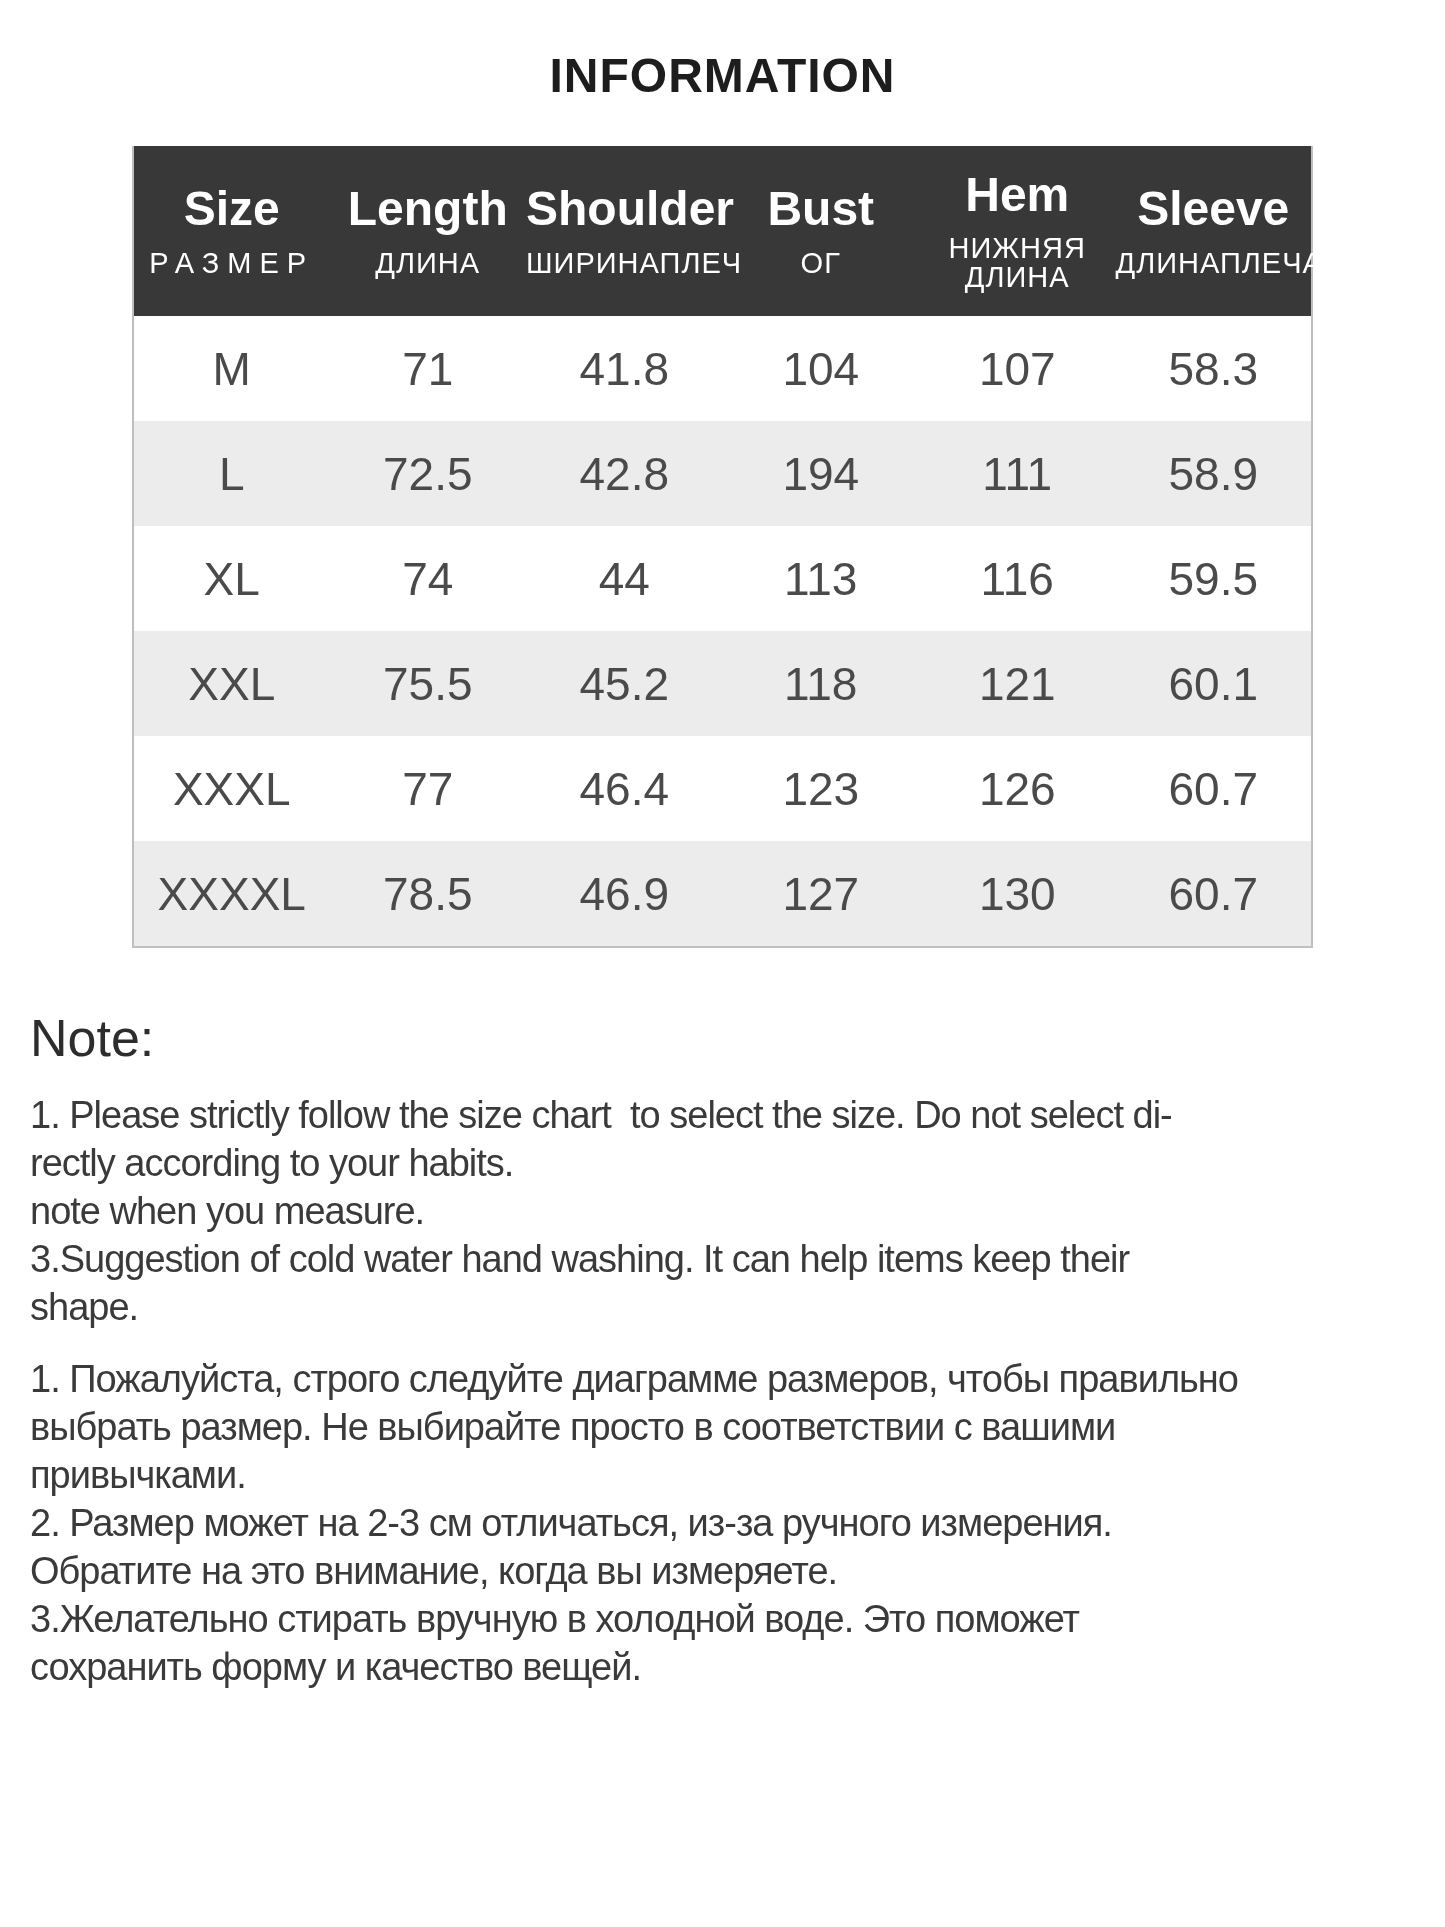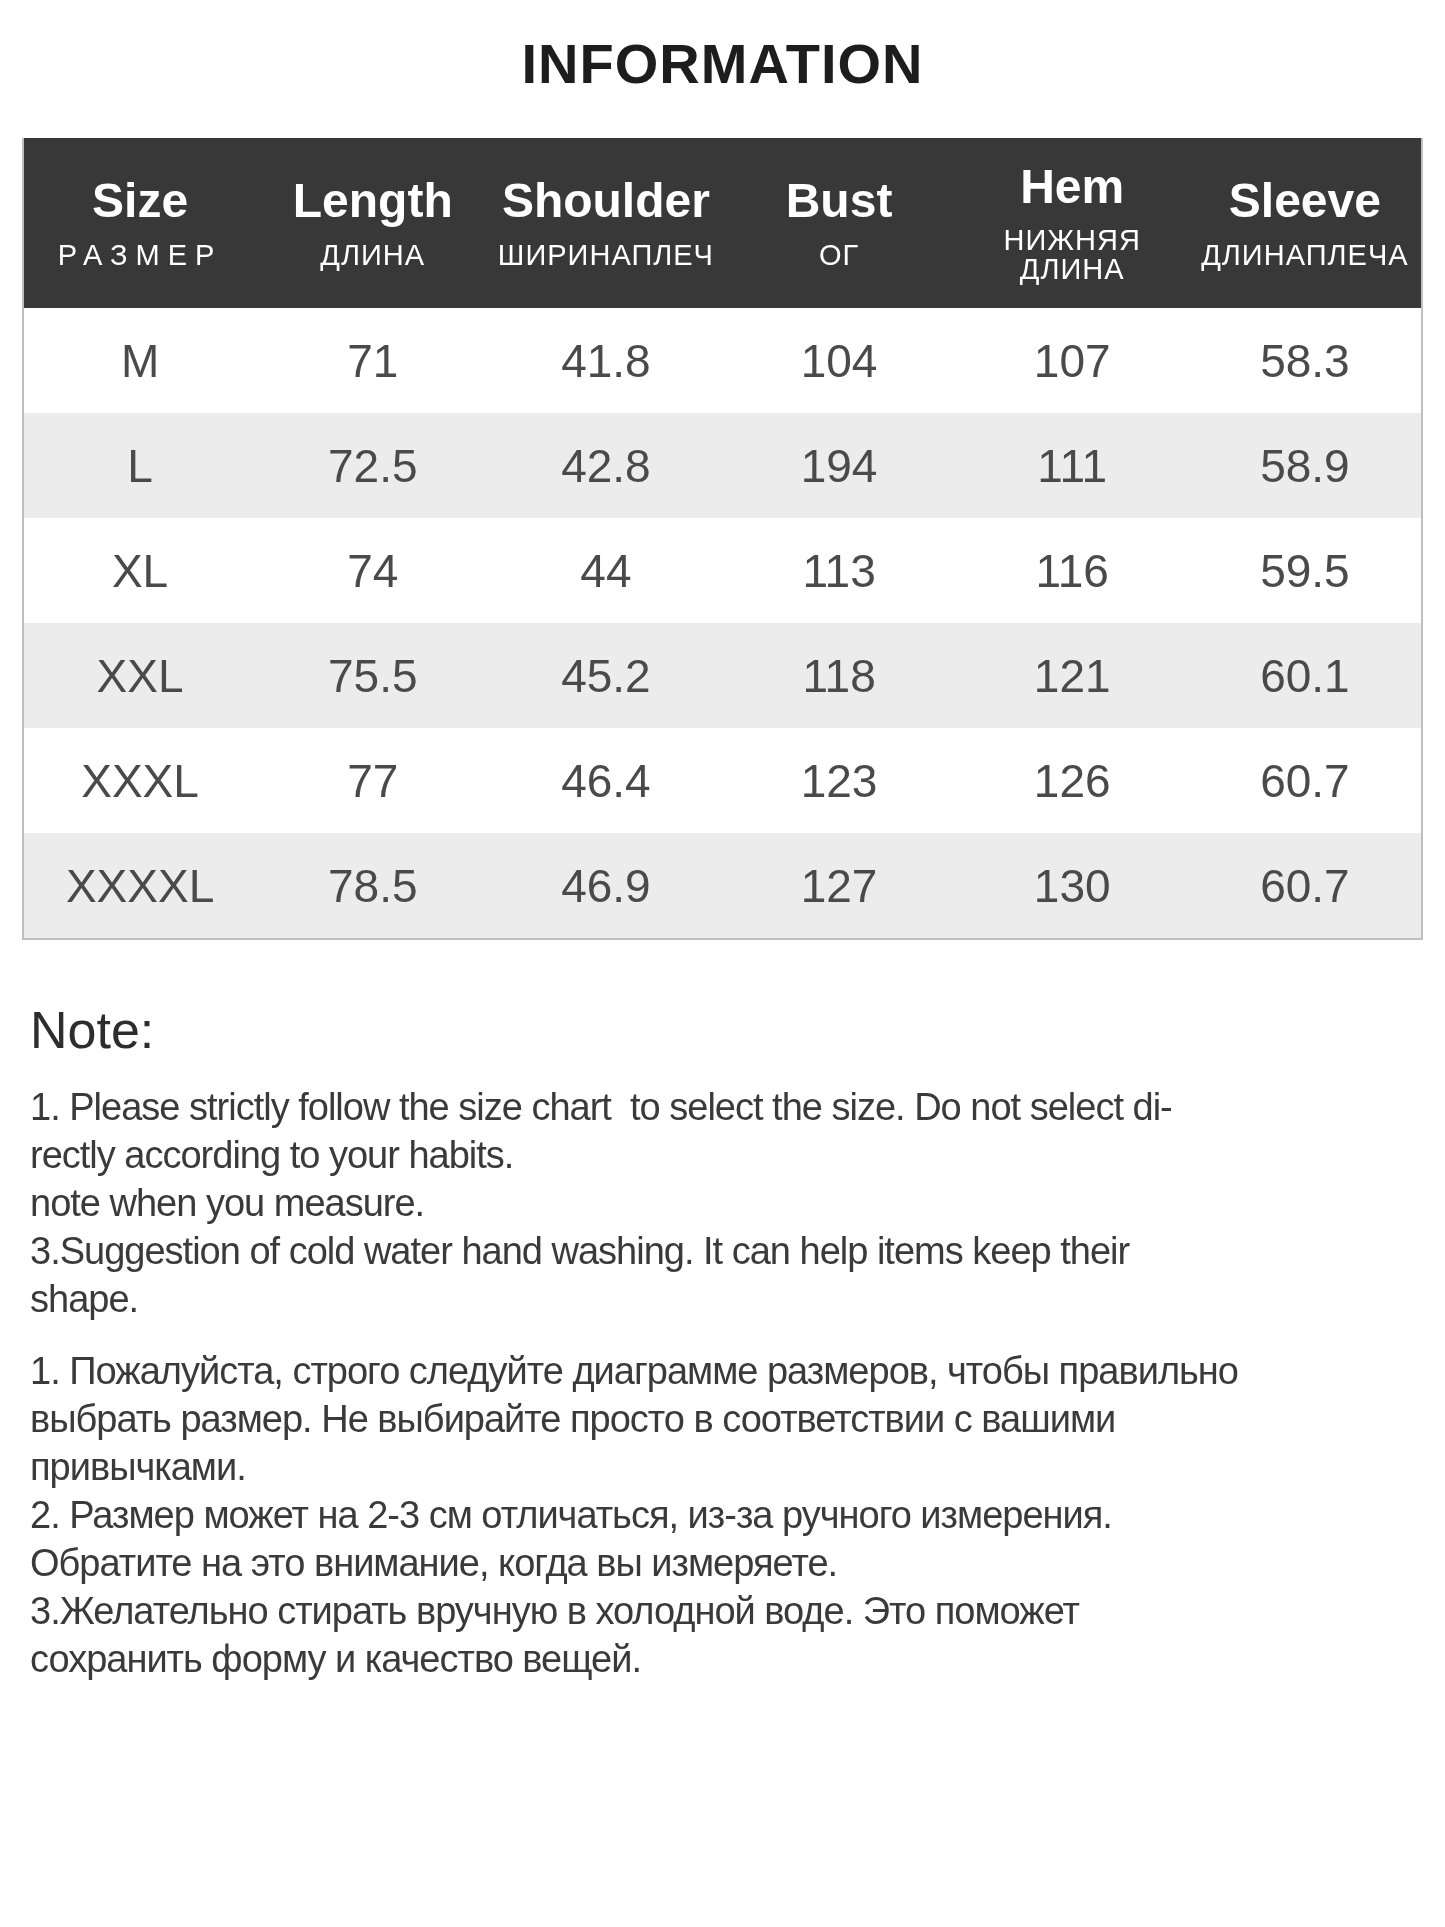--- a/index.html
+++ b/index.html
@@ -4,30 +4,30 @@
 <style>
   html,body{margin:0;padding:0;}
   body{
     width:1445px;height:1927px;
     background:#ffffff;
     font-family:"Liberation Sans", sans-serif;
     color:#3a3a3a;
     overflow:hidden;
   }
   .page-title{
-    padding-top:36px;
-    text-align:center;
-    font-size:56px;
+    padding-top:52px;
+    text-align:center;
+    font-size:48px;
     font-weight:bold;
     letter-spacing:1px;
     color:#1d1d1d;
     line-height:1;
   }
   table.size-table{
-    width:1401px;
+    width:1181px;
     margin:46px auto 0;
     border-collapse:collapse;
     table-layout:fixed;
     border-left:2px solid #bfbfbf;
     border-right:2px solid #bfbfbf;
     border-bottom:2px solid #bfbfbf;
   }
   .size-table thead th{
     background:#383838;
     height:170px;

